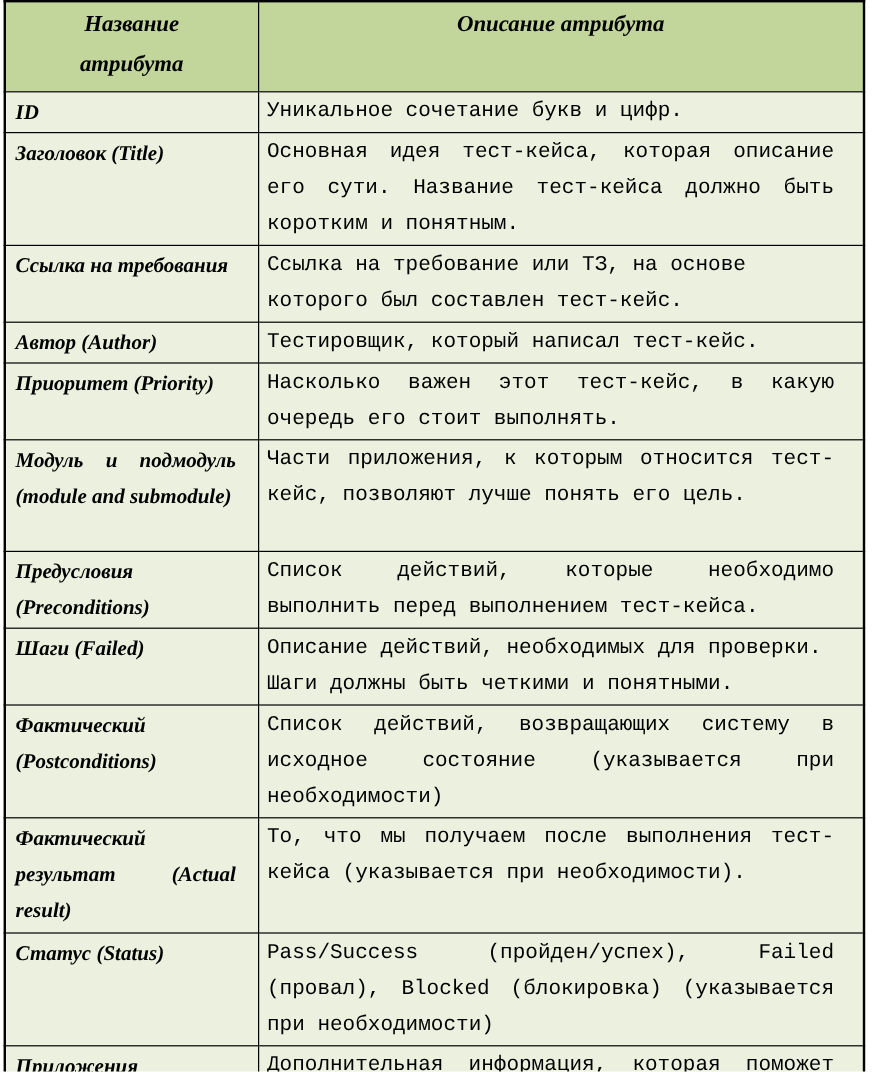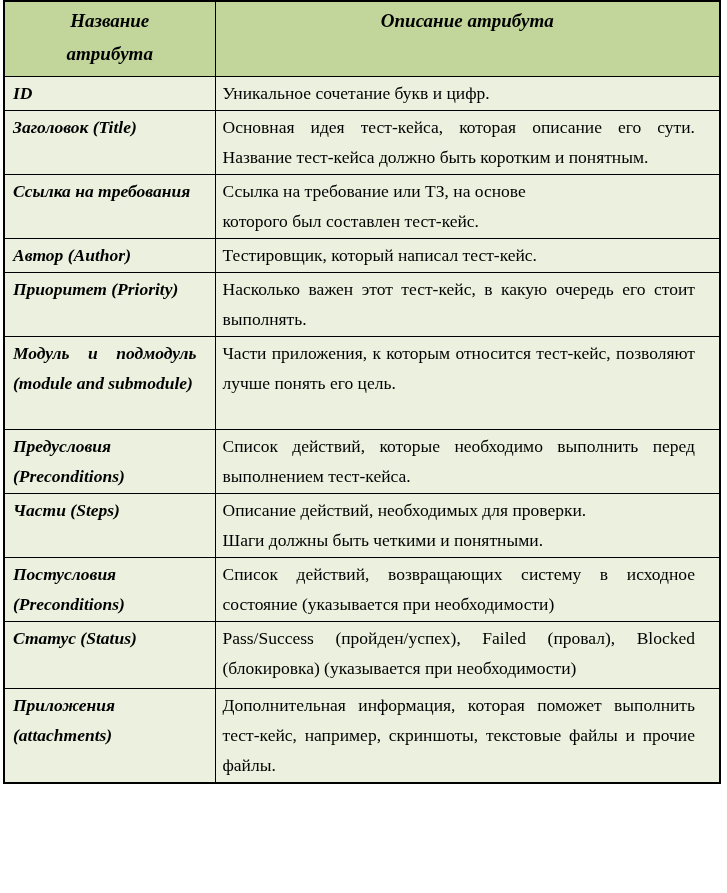--- a/index.html
+++ b/index.html
@@ -46,20 +46,21 @@
 
   td.name-cell {
     font-weight: bold; font-style: italic;
     font-size: 17.5px; line-height: 30px;
     text-align: justify;
     padding: 1px 18px 2px 8px;
   }
   td.desc-cell {
     font-size: 17.5px; line-height: 30px;
     padding: 1px 24px 2px 7px;
+    font-family: Liberation Mono, monospace;
   }
   td.desc-cell .para {
     text-align: justify;
     margin: 0;
   }
 </style>
 </head>
 <body>
 
 <div class="page">
@@ -115,30 +116,36 @@
             <div class="para">Части приложения, к которым относится тест-кейс, позволяют лучше понять его цель.</div>
           </td>
         </tr>
         <tr style="height: 59px;">
           <td class="name-cell">Предусловия (Preconditions)</td>
           <td class="desc-cell">
             <div class="para">Список действий, которые необходимо выполнить перед выполнением тест-кейса.</div>
           </td>
         </tr>
         <tr style="height: 64px;">
-          <td class="name-cell">Части (Steps)</td>
+          <td class="name-cell">Шаги (Failed)</td>
           <td class="desc-cell">
             <div class="para">Описание действий, необходимых для проверки.</div>
             <div class="para">Шаги должны быть четкими и понятными.</div>
           </td>
         </tr>
         <tr style="height: 63px;">
-          <td class="name-cell">Постусловия (Preconditions)</td>
+          <td class="name-cell">Фактический (Postconditions)</td>
           <td class="desc-cell">
             <div class="para">Список действий, возвращающих систему в исходное состояние (указывается при необходимости)</div>
+          </td>
+        </tr>
+        <tr style="height: 96px;">
+          <td class="name-cell">Фактический результат (Actual result)</td>
+          <td class="desc-cell">
+            <div class="para">То, что мы получаем после выполнения тест-кейса (указывается при необходимости).</div>
           </td>
         </tr>
         <tr style="height: 67px;">
           <td class="name-cell">Статус (Status)</td>
           <td class="desc-cell">
             <div class="para">Pass/Success (пройден/успех), Failed (провал), Blocked (блокировка) (указывается при необходимости)</div>
           </td>
         </tr>
         <tr style="height: 92px;">
           <td class="name-cell">Приложения (attachments)</td>

